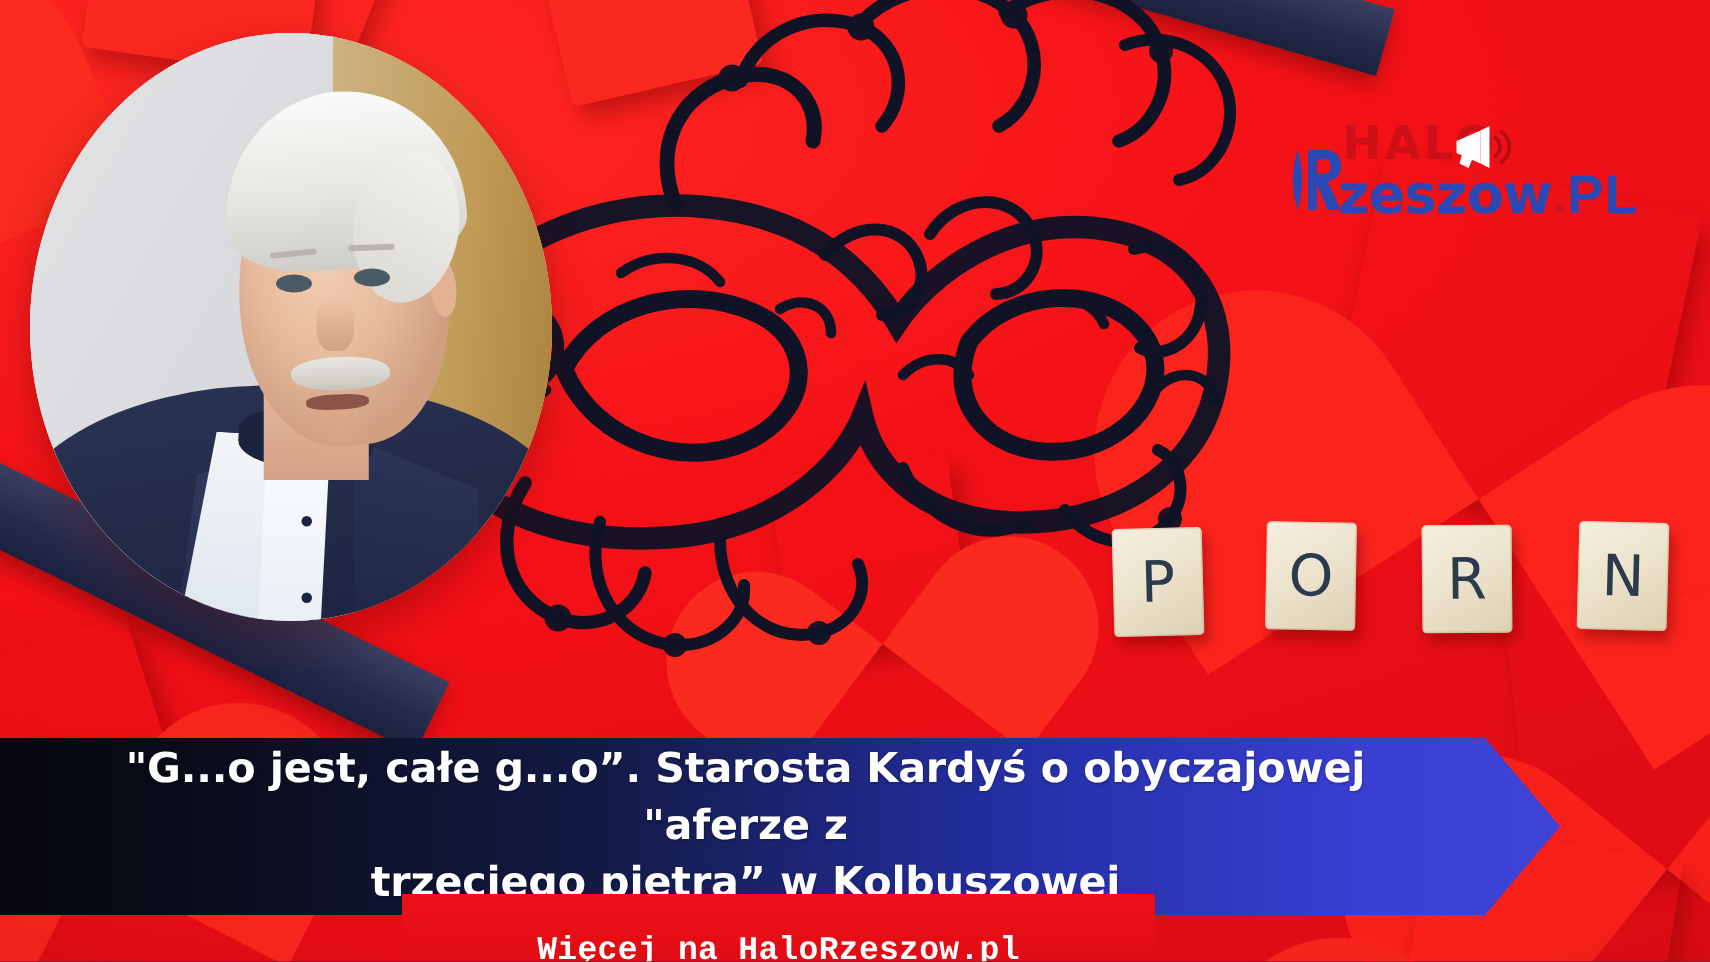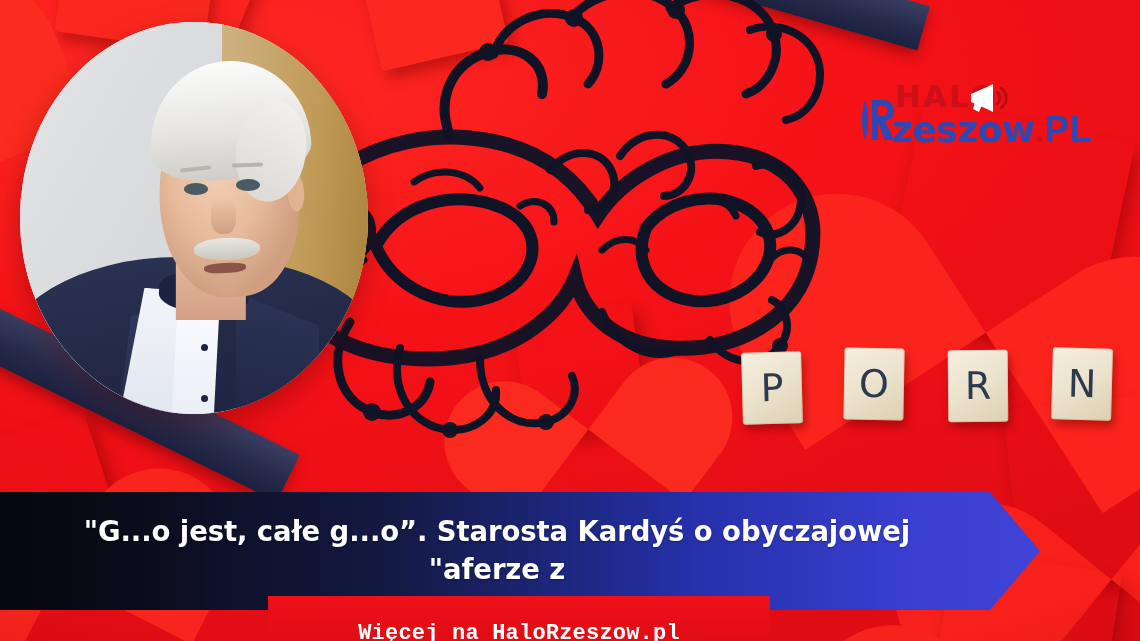--- a/index.html
+++ b/index.html
@@ -421,19 +421,20 @@
     <div class="tile" id="tile-p">P</div>
     <div class="tile" id="tile-o">O</div>
     <div class="tile" id="tile-r">R</div>
     <div class="tile" id="tile-n">N</div>
   </div>
 
   <div class="bg vig"></div>
 
   <div id="banner">
     <div class="hl">"G...o jest, całe g...o”. Starosta Kardyś o obyczajowej "aferze z</div>
+    <div class="hl">trzeciego piętra” w Kolbuszowej</div>
   </div>
 
   <div id="cta">
     <span>Więcej na HaloRzeszow.pl</span>
   </div>
 
 </div>
 
 </body></html>

